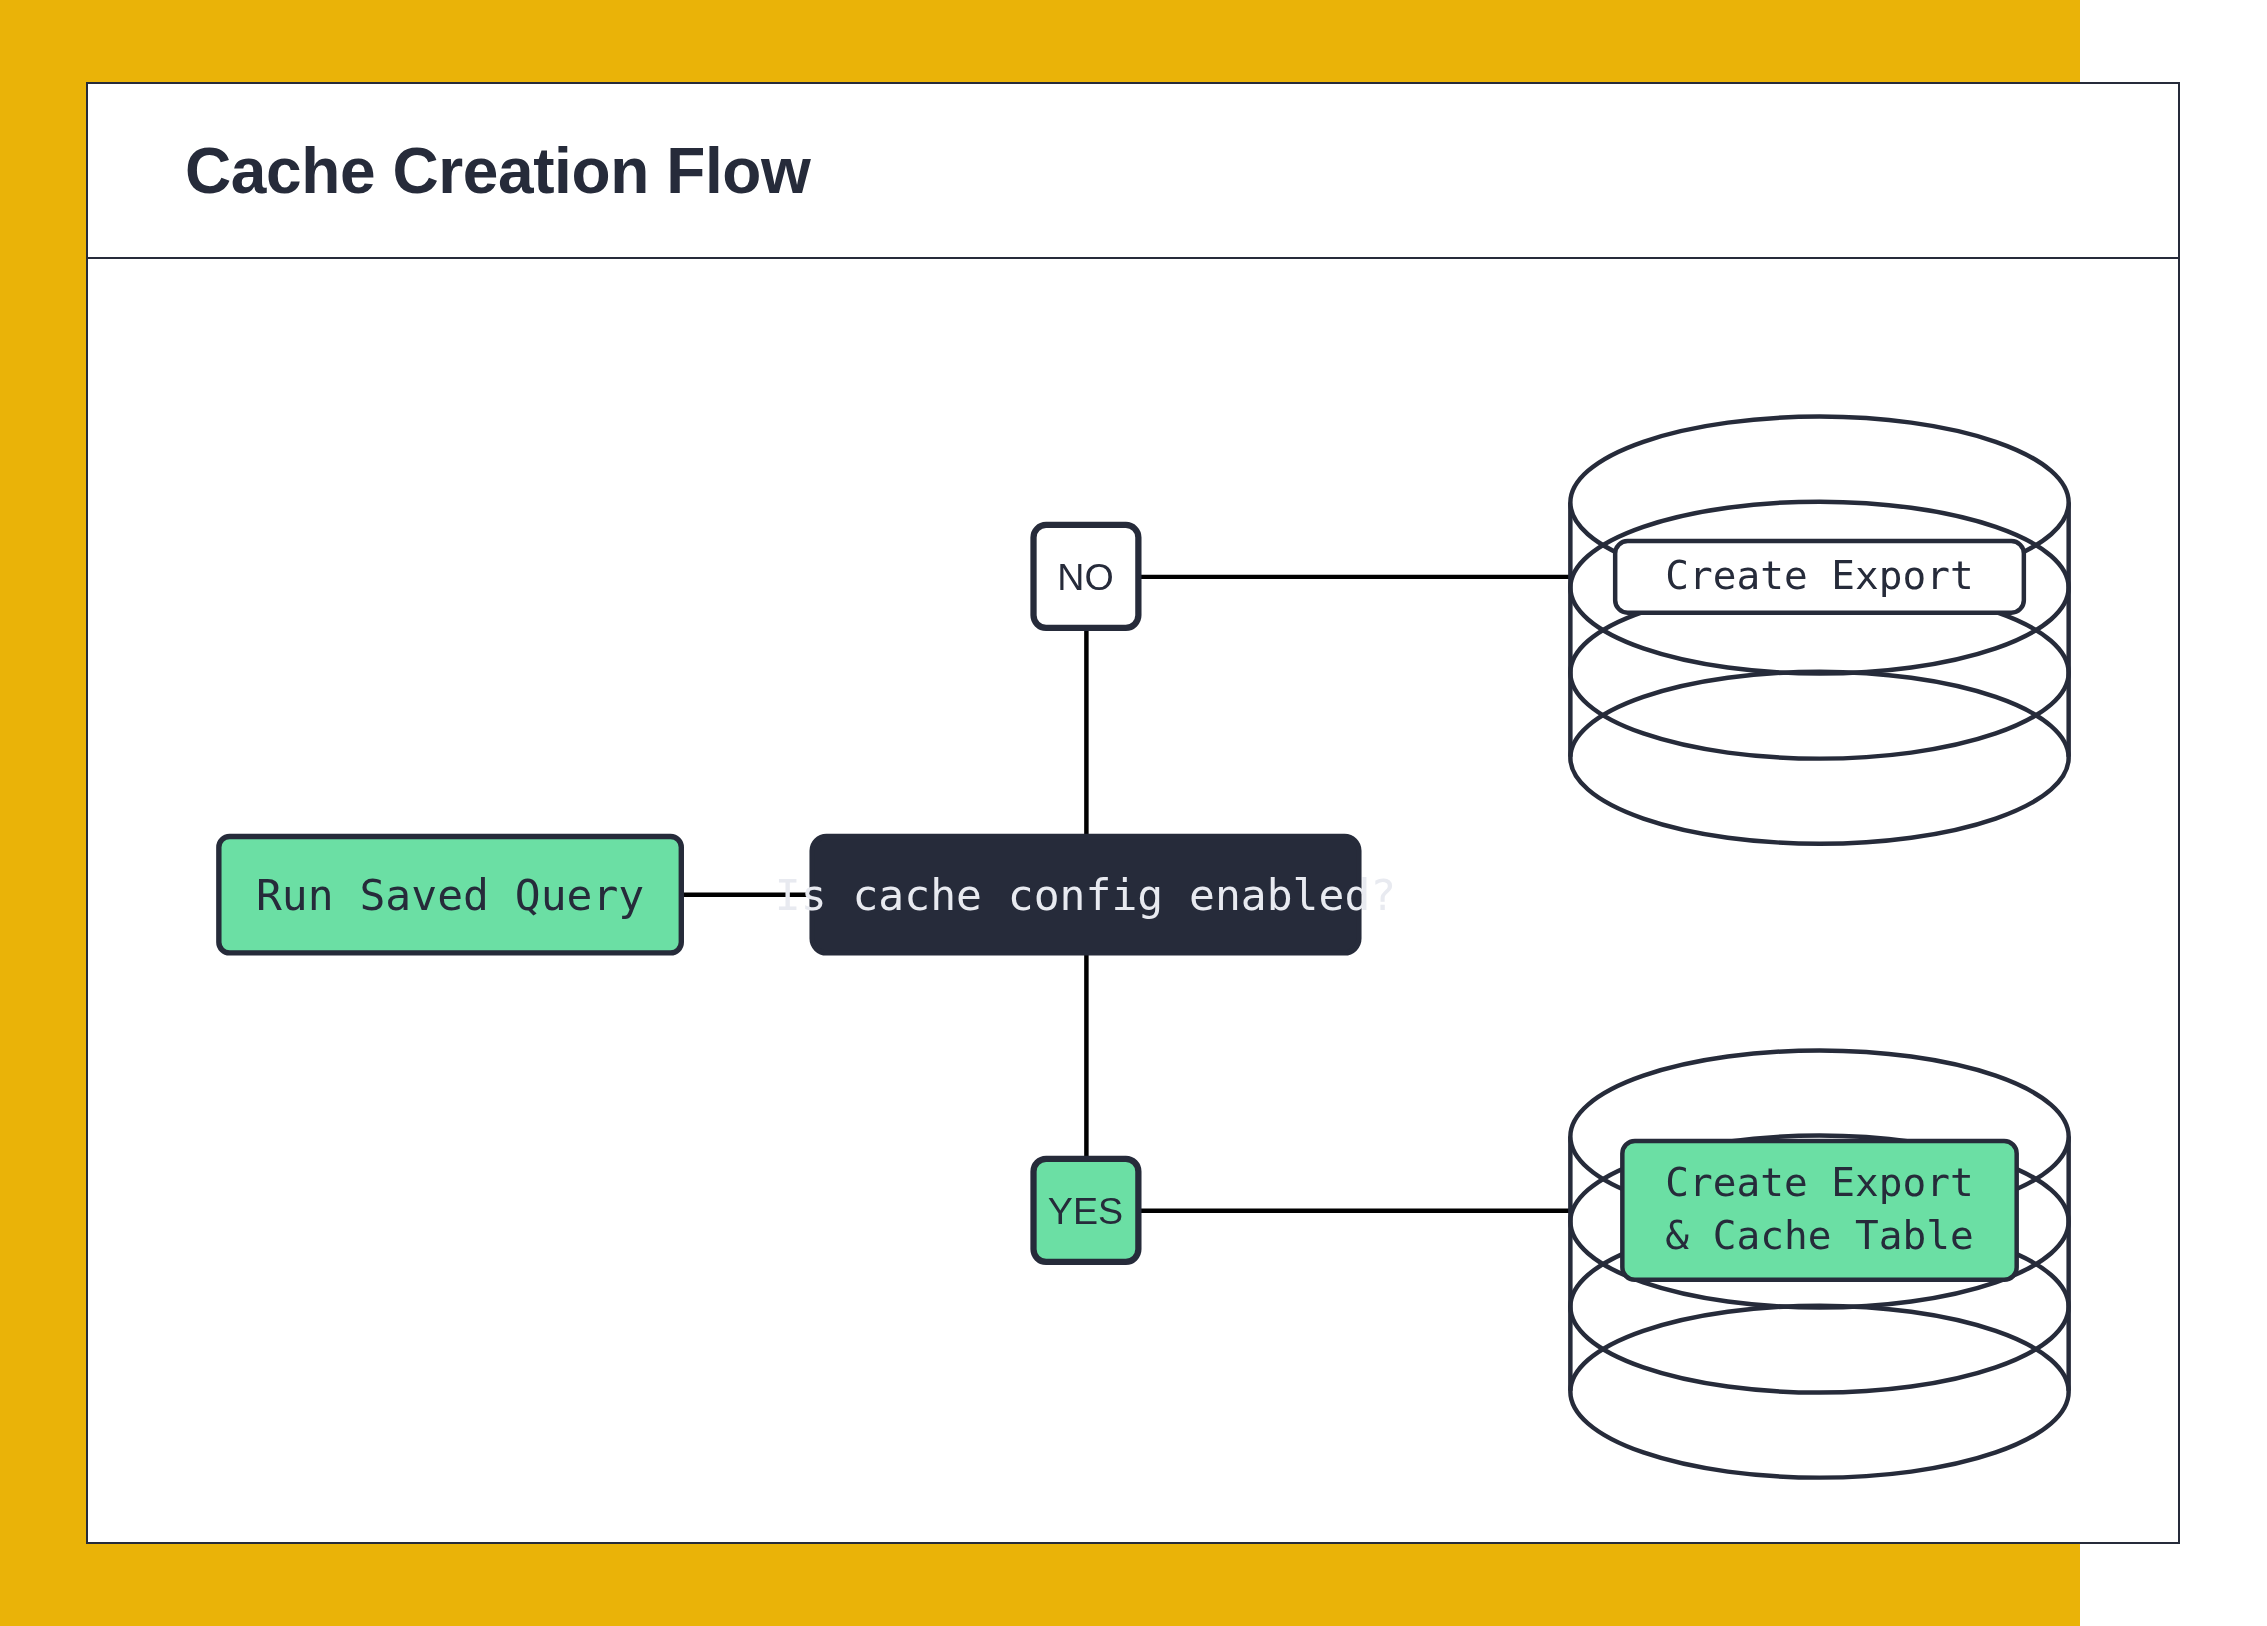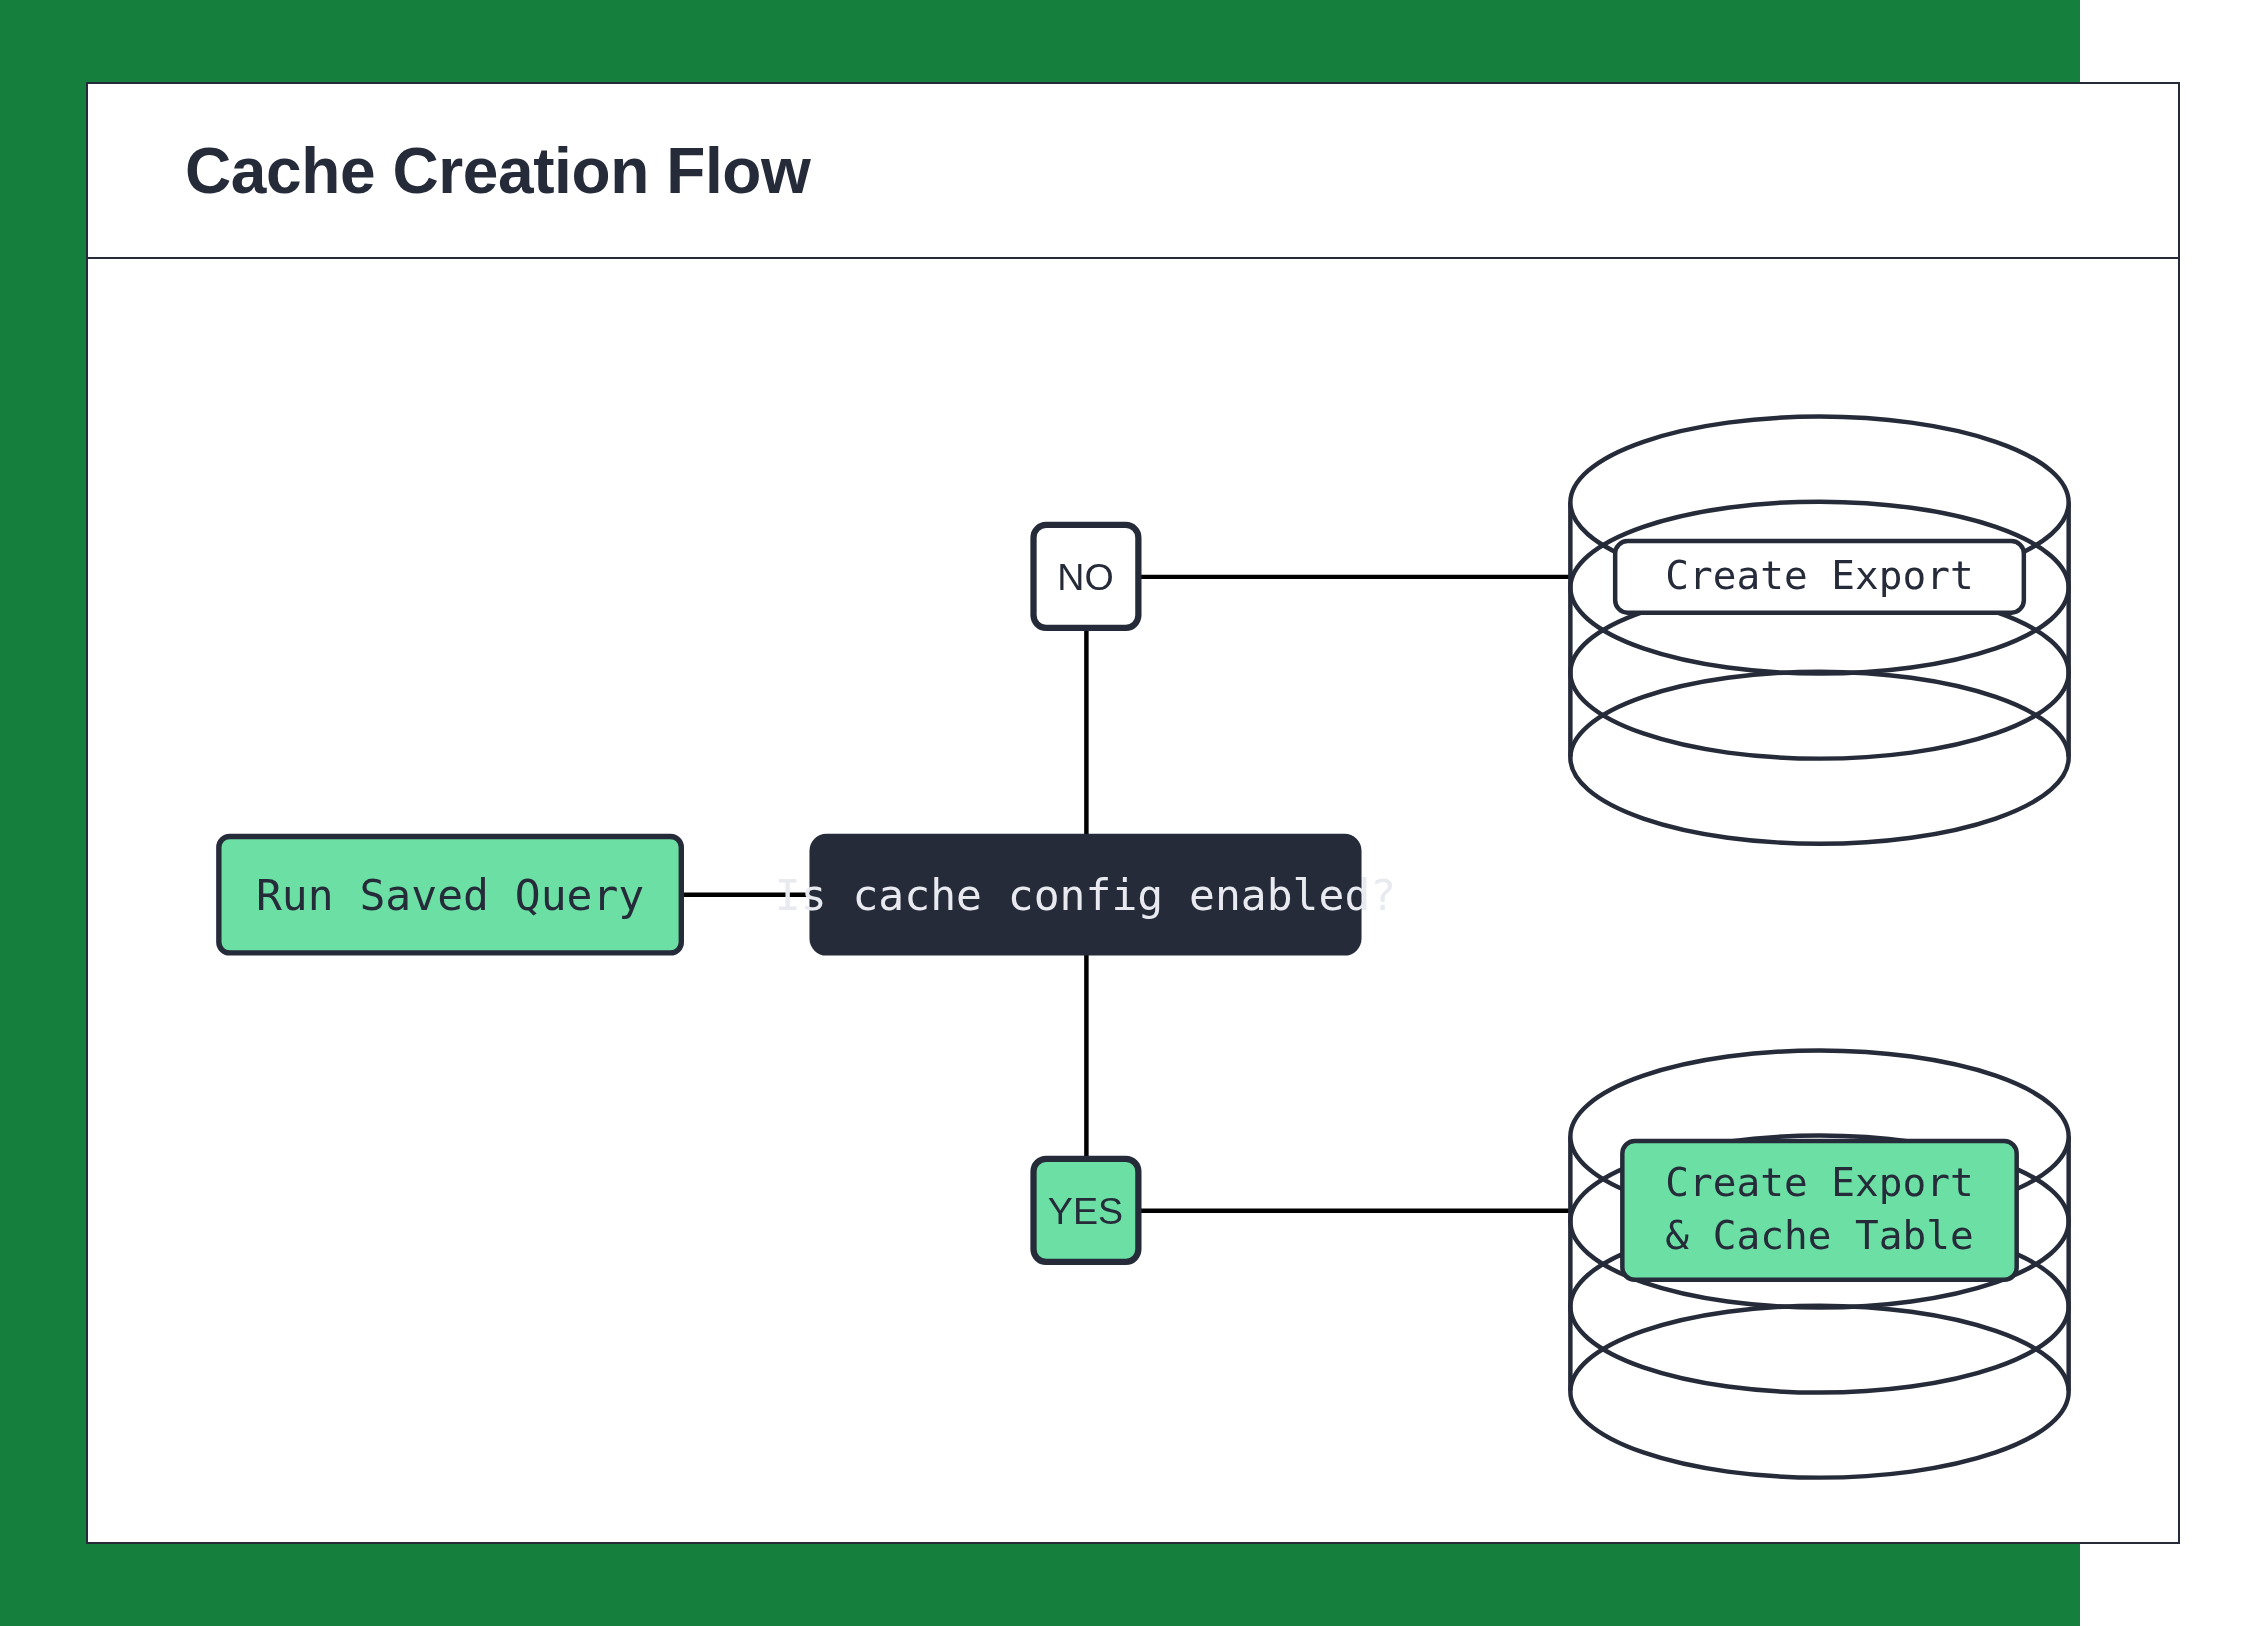--- a/index.html
+++ b/index.html
@@ -10,21 +10,21 @@
   body {
     width: 2268px;
     height: 1626px;
     font-family: "Liberation Sans", sans-serif;
     overflow: hidden;
   }
   #stage {
     position: relative;
     width: 2080px;
     height: 1626px;
-    background: #15803d;
+    background: #eab308;
   }
   .diagram-frame {
     position: absolute;
     left: 86px;
     top: 82px;
     width: 2094px;
     height: 1462px;
     border: 2.7px solid #262B3A;
     box-sizing: border-box;
     background: #ffffff;

